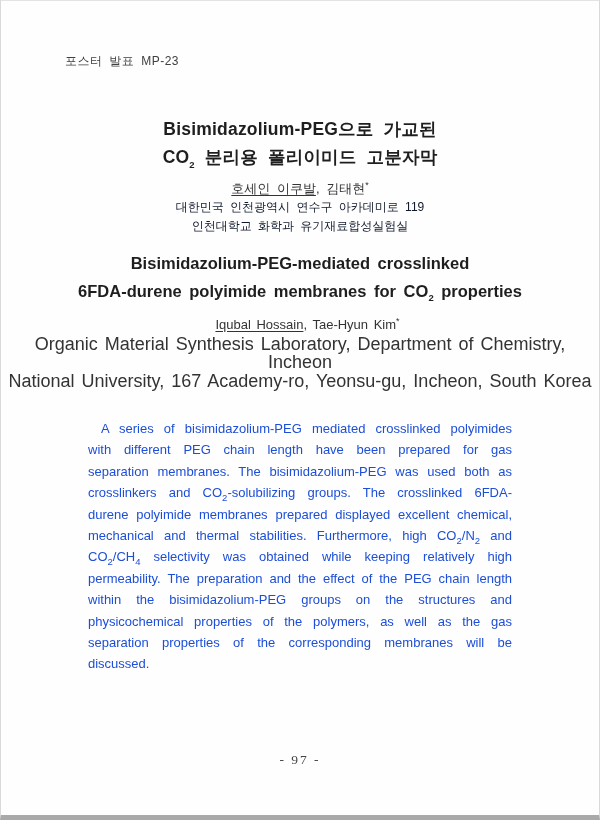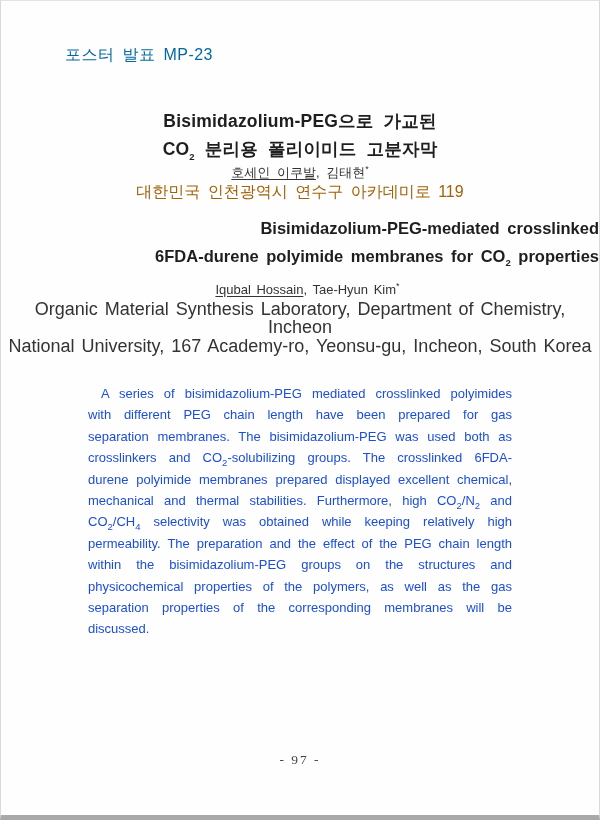--- a/index.html
+++ b/index.html
@@ -12,53 +12,52 @@
     border-top: 1px solid #e3e3e3;
     border-left: 1px solid #d9d9d9;
     border-right: 1px solid #d9d9d9;
     border-bottom: 5px solid #a9a9a9;
     font-family: "Liberation Sans", "DejaVu Sans", sans-serif;
     color: #2f2f2f;
     overflow: hidden;
   }
   .session-header {
     position: absolute;
-    top: 44px;
+    top: 52px;
     left: 64px;
-    font-size: 16px;
+    font-size: 12px;
     letter-spacing: 0.5px;
     word-spacing: 3px;
-    color: #0369a1;
+    color: #404040;
   }
   .content {
     position: absolute;
     top: 0; left: 0; right: 0;
     padding-top: 106px;
     text-align: center;
   }
   .ko-title {
-    margin: 0;
+    margin: 8px;
     font-size: 17.5px;
     font-weight: bold;
     line-height: 28px;
     color: #1e1e1e;
     word-spacing: 5px;
     letter-spacing: 0.2px;
   }
   .byline { font-size: 13px; line-height: 19px; color: #333; word-spacing: 3px; }
-  .affil  { font-size: 16px; line-height: 19px; color: #a16207; word-spacing: 3px; }
+  .affil  { font-size: 12px; line-height: 19px; color: #0f172a; word-spacing: 3px; }
   .en-title {
     margin: 0;
     margin-top: 13px;
     font-size: 16.5px;
     font-weight: bold;
     line-height: 28px;
     color: #1e1e1e;
     word-spacing: 3px;
-    text-align: right;
   }
   .en-byline { margin-top: 11px; font-size: 13px; line-height: 18.5px; color: #333; word-spacing: 2px; padding-left: 15px; }
   .en-affil  { font-size: 18px; line-height: 18.5px; color: #333; word-spacing: 2px; }
   .underlined { text-decoration: underline; text-underline-offset: 2px; }
   sup { font-size: 9px; vertical-align: super; line-height: 0; }
   sub { font-size: 9.5px; vertical-align: sub; line-height: 0; }
   .abstract {
     margin: 28px auto 0 auto;
     width: 424px;
     text-align: justify;
@@ -90,20 +89,21 @@
   <div class="content">
 
     <h1 class="ko-title">
       <span class="line">Bisimidazolium-PEG으로 가교된</span>
       <span class="line"><span>CO</span><sub>2</sub><span> 분리용 폴리이미드 고분자막</span></span>
     </h1>
 
     <div class="byline"><span class="underlined">호세인 이쿠발</span><span>, </span><span>김태현</span><sup>*</sup></div>
 
     <div class="affil">대한민국 인천광역시 연수구 아카데미로 119</div>
+    <div class="affil">인천대학교 화학과 유기재료합성실험실</div>
 
     <h2 class="en-title">
       <span class="line">Bisimidazolium-PEG-mediated crosslinked</span>
       <span class="line"><span>6FDA-durene polyimide membranes for CO</span><sub>2</sub><span> properties</span></span>
     </h2>
 
     <div class="en-byline"><span class="underlined">Iqubal Hossain</span><span>, </span><span>Tae-Hyun Kim</span><sup>*</sup></div>
 
     <div class="en-affil">Organic Material Synthesis Laboratory, Department of Chemistry, Incheon</div>
     <div class="en-affil">National University, 167 Academy-ro, Yeonsu-gu, Incheon, South Korea</div>

